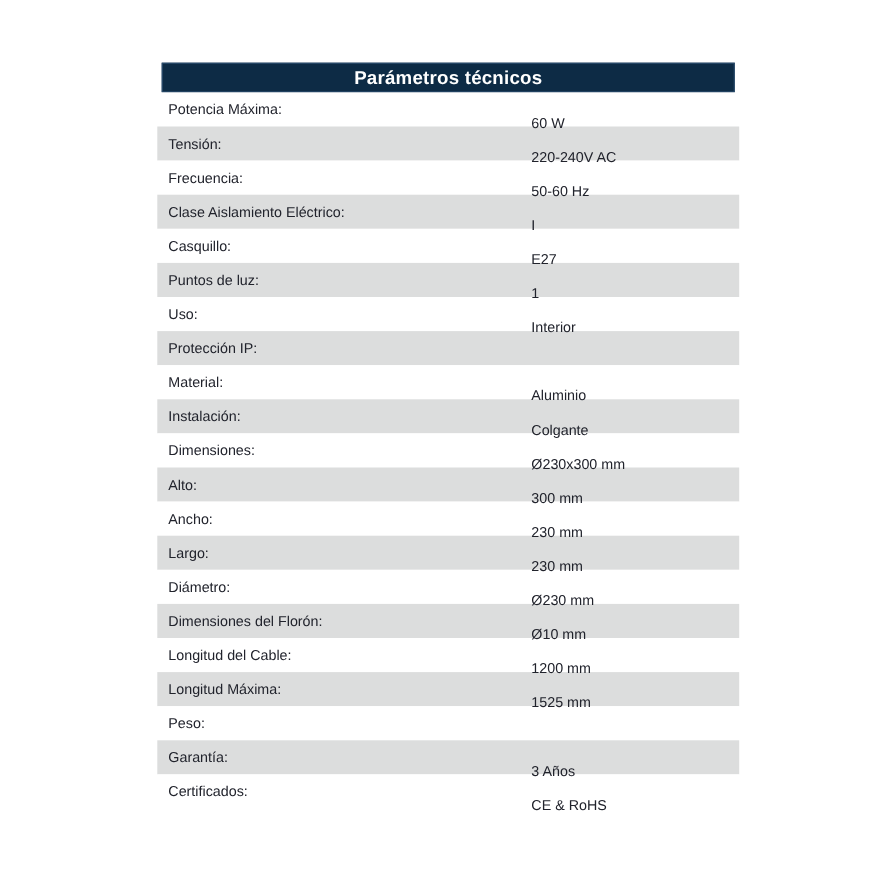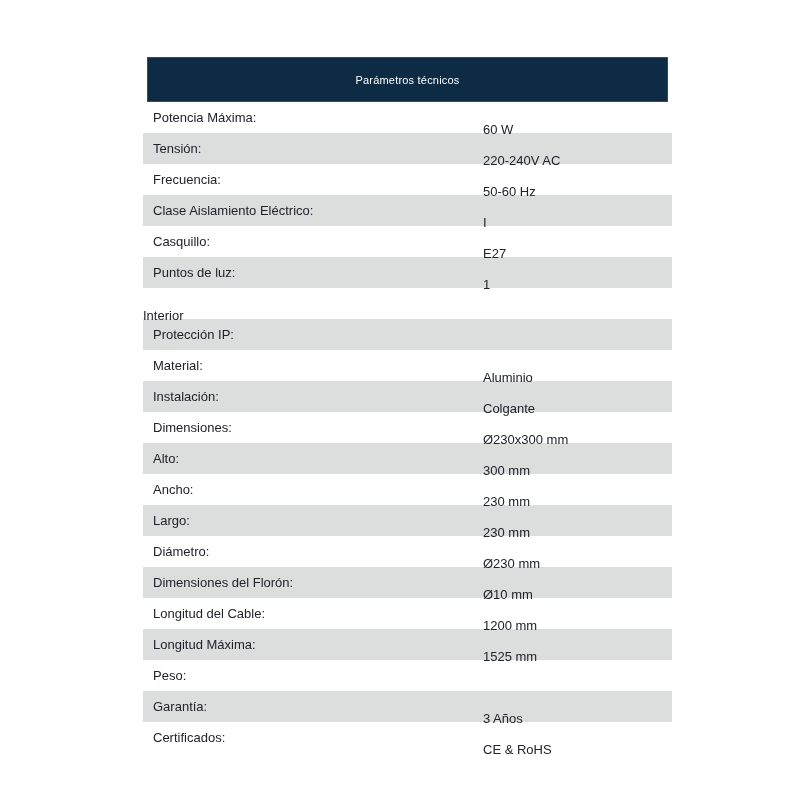--- a/index.html
+++ b/index.html
@@ -18,27 +18,27 @@
     overflow: hidden;
   }
   .spec-table {
     position: absolute;
     left: 143px;
     top: 57px;
     width: 529px;
   }
   .spec-header {
     margin: 0 4px;
-    height: 45px;
+    height: 27px;
     box-sizing: border-box;
     background: var(--header-bg, #0d2b45);
     border: 1px solid var(--header-border, #2c4e6e);
     color: var(--header-text, #ffffff);
-    font-size: 11px;
-    font-weight: normal;
+    font-size: 17px;
+    font-weight: bold;
     display: flex;
     align-items: center;
     justify-content: center;
     letter-spacing: 0.2px;
   }
   .spec-rows {
     width: 100%;
   }
   .spec-row {
     height: 31px;
@@ -87,20 +87,21 @@
         </div>
         <div class="spec-row">
           <span class="lbl">Casquillo:</span>
           <span class="val">E27</span>
         </div>
         <div class="spec-row alt">
           <span class="lbl">Puntos de luz:</span>
           <span class="val">1</span>
         </div>
         <div class="spec-row">
+          <span class="lbl">Uso:</span>
           <span class="val">Interior</span>
         </div>
         <div class="spec-row alt">
           <span class="lbl">Protección IP:</span>
         </div>
         <div class="spec-row">
           <span class="lbl">Material:</span>
           <span class="val">Aluminio</span>
         </div>
         <div class="spec-row alt">

